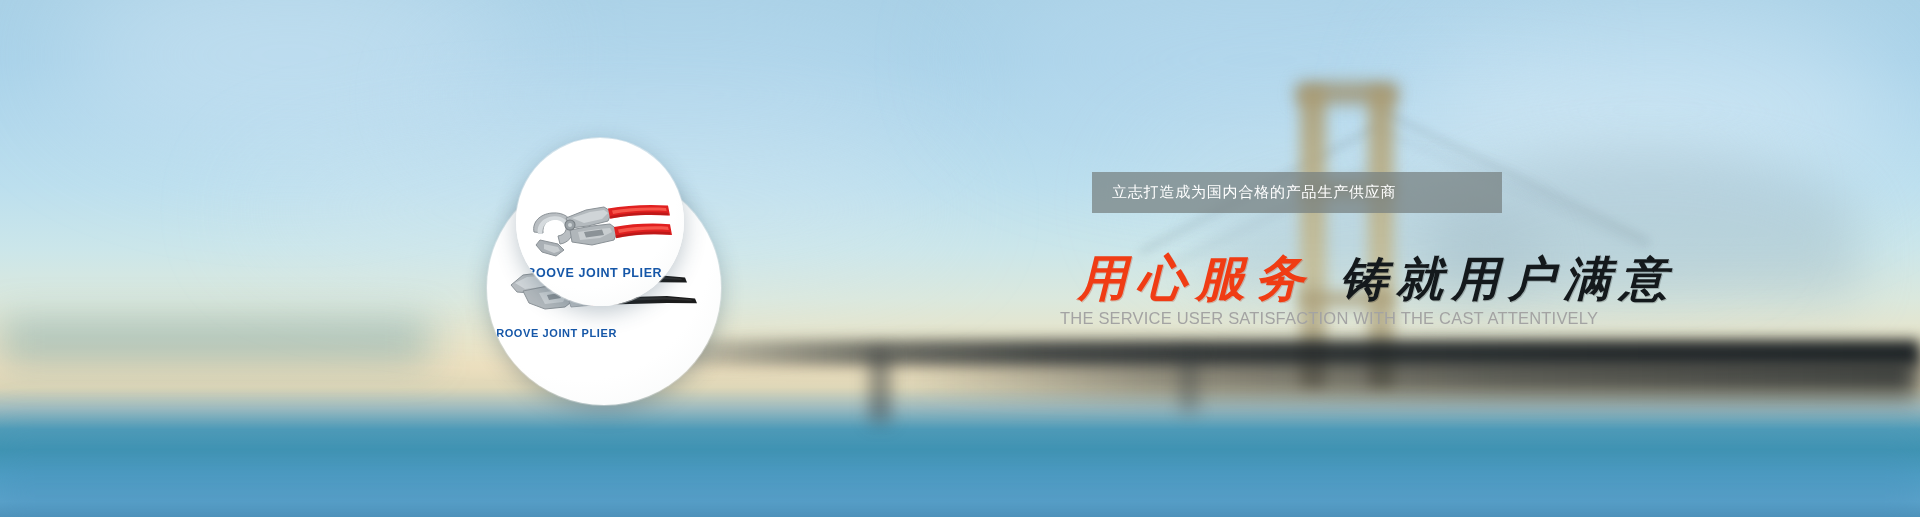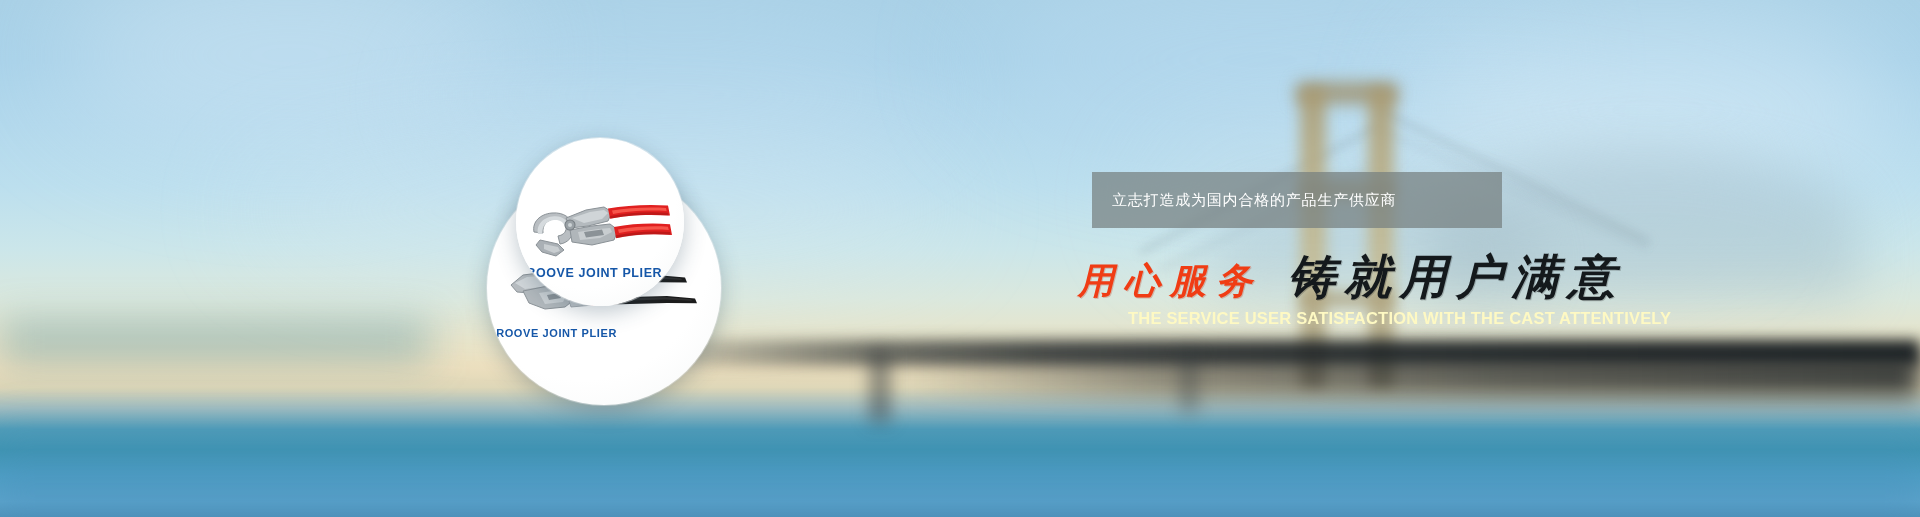--- a/index.html
+++ b/index.html
@@ -182,21 +182,21 @@
   .plier { position: absolute; }
   .plier-a { left: 22px; top: 88px; width: 196px; height: 66px; }
   .plier-b { left: 14px; top: 52px; width: 142px; height: 80px; }
 
   
   .tagline-box {
     position: absolute;
     left: 1092px;
     top: 172px;
     width: 410px;
-    height: 56px;
+    height: 41px;
     background: rgba(118,128,128,.72);
     display: flex;
     align-items: center;
   }
   .tagline-text {
     color: #ffffff;
     font-size: 15px;
     letter-spacing: .8px;
     padding-left: 20px;
     white-space: nowrap;
@@ -205,46 +205,46 @@
   .slogan-row {
     position: absolute;
     left: 1078px;
     top: 246px;
     display: flex;
     align-items: baseline;
     white-space: nowrap;
   }
   .slogan-red {
     color: #f03c14;
-    font-size: 36px;
+    font-size: 49px;
     font-weight: bold;
     letter-spacing: 10px;
     font-family: "Liberation Serif", "DejaVu Serif", serif;
     font-style: italic;
     text-shadow: 1px 1px 0 rgba(180,40,10,.25);
   }
   .slogan-black {
     color: #14191c;
     font-size: 47px;
     font-weight: bold;
     letter-spacing: 9px;
     margin-left: 26px;
     font-family: "Liberation Serif", "DejaVu Serif", serif;
     font-style: italic;
     text-shadow: 1px 1px 0 rgba(0,0,0,.2);
     text-align: right;
   }
 
   .subtitle-en {
     position: absolute;
-    left: 1128px;
+    left: 1060px;
     top: 309px;
-    color: #fef9c3;
+    color: #a3a3a3;
     font-size: 16.5px;
-    font-weight: bold;
+    font-weight: normal;
     letter-spacing: .2px;
     white-space: nowrap;
   }
 </style>
 </head>
 <body>
 
 <div id="banner">
 
   <div class="bg-layer bg-sky"></div>

